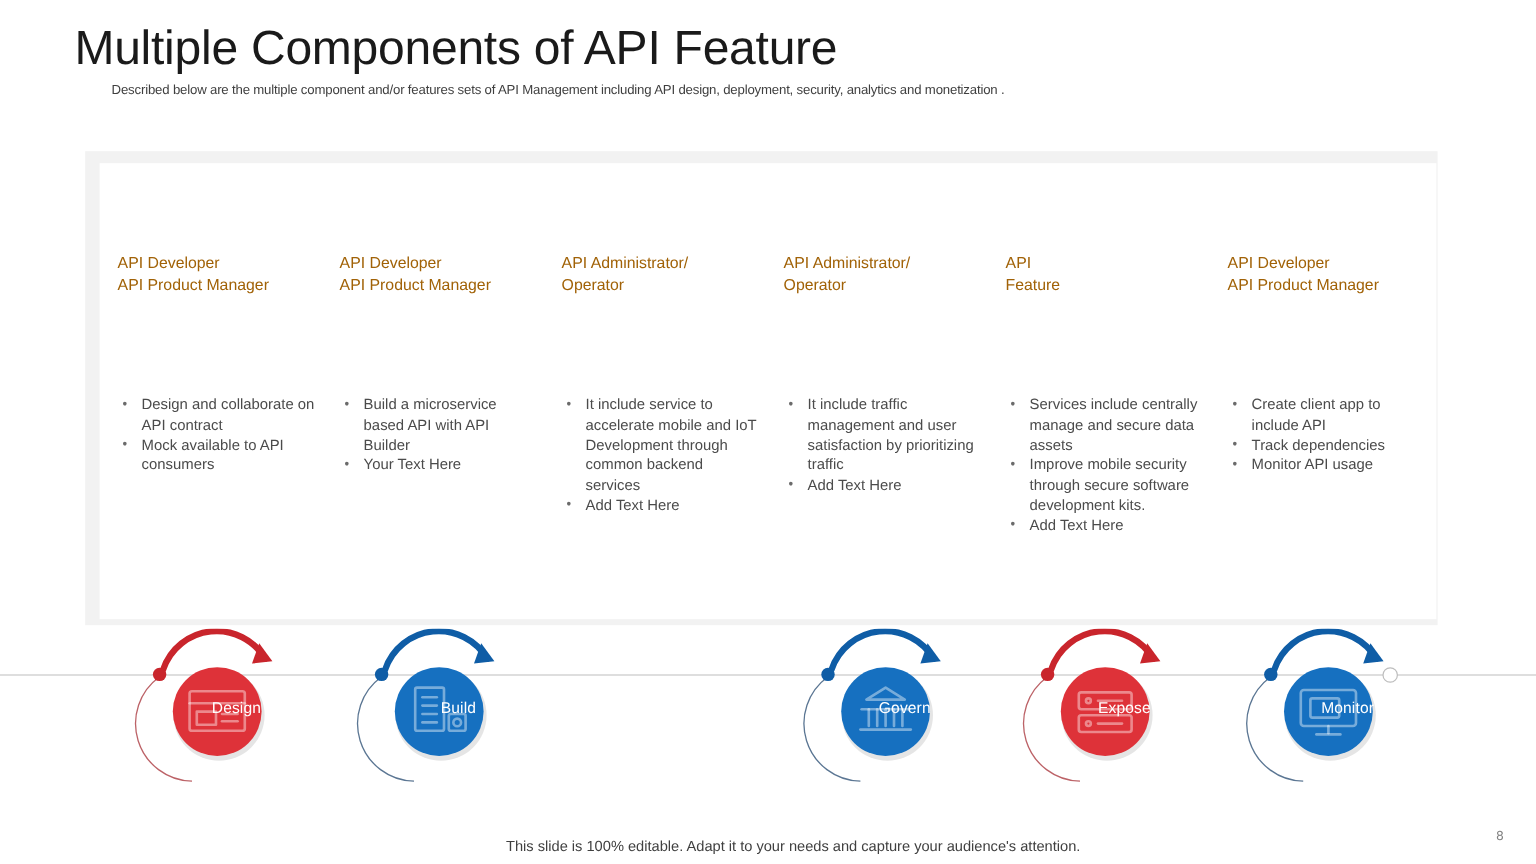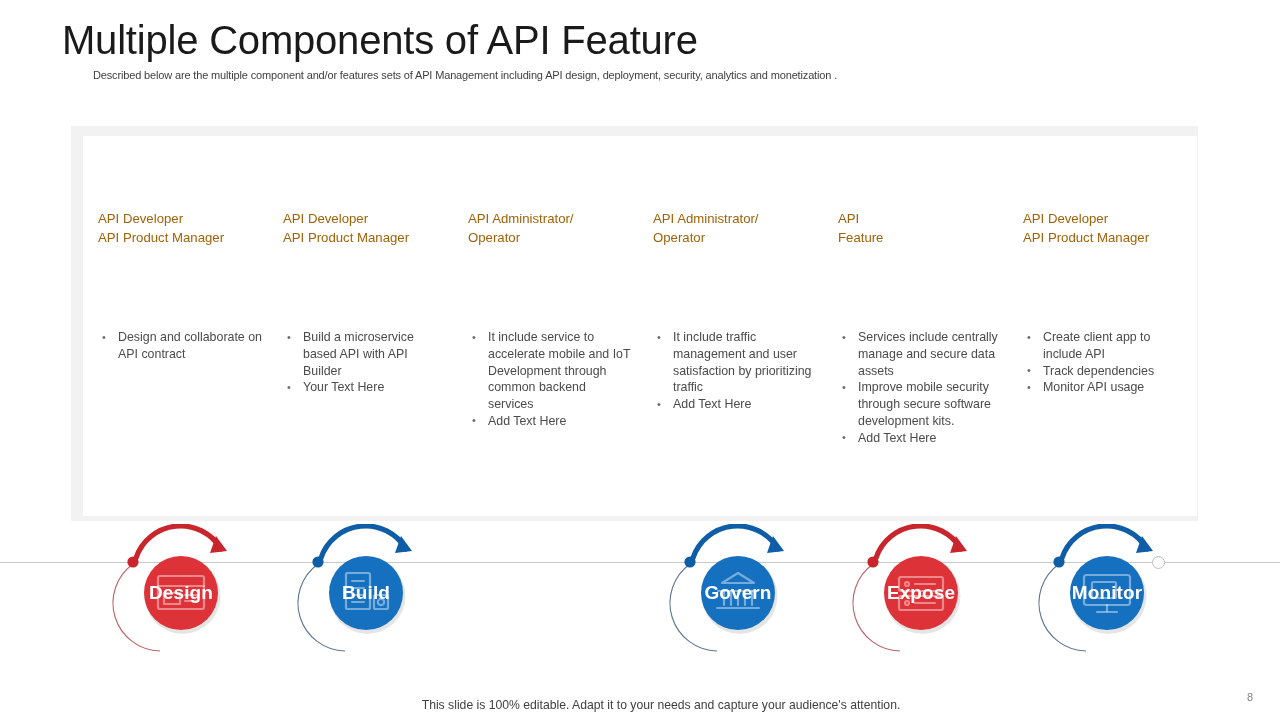--- a/index.html
+++ b/index.html
@@ -139,26 +139,26 @@
     width: 186px;
     height: 150px;
   }
   .badge-svg {
     position: absolute;
     left: 0;
     top: 0;
   }
   .badge-label {
     position: absolute;
-    left: 0;
+    left: 16px;
     top: 58px;
     width: 186px;
     text-align: center;
-    font-size: 19px;
-    font-weight: bold;
+    font-size: 13px;
+    font-weight: normal;
     color: #ffffff;
     letter-spacing: 0.1px;
     pointer-events: none;
   }
 
   
   #footer-note {
     position: absolute;
     left: 0;
     top: 698px;
@@ -184,20 +184,21 @@
 
 <div id="panel-frame"></div>
 <div id="panel-inner"></div>
 
 <div id="columns">
     <div class="column">
       <div class="col-role">API Developer
 API Product Manager</div>
       <ul class="col-bullets">
         <li>Design and collaborate on API contract</li>
+        <li>Mock available to API consumers</li>
       </ul>
     </div>
     <div class="column">
       <div class="col-role">API Developer
 API Product Manager</div>
       <ul class="col-bullets">
         <li>Build a microservice based API with API Builder</li>
         <li>Your Text Here</li>
       </ul>
     </div>

